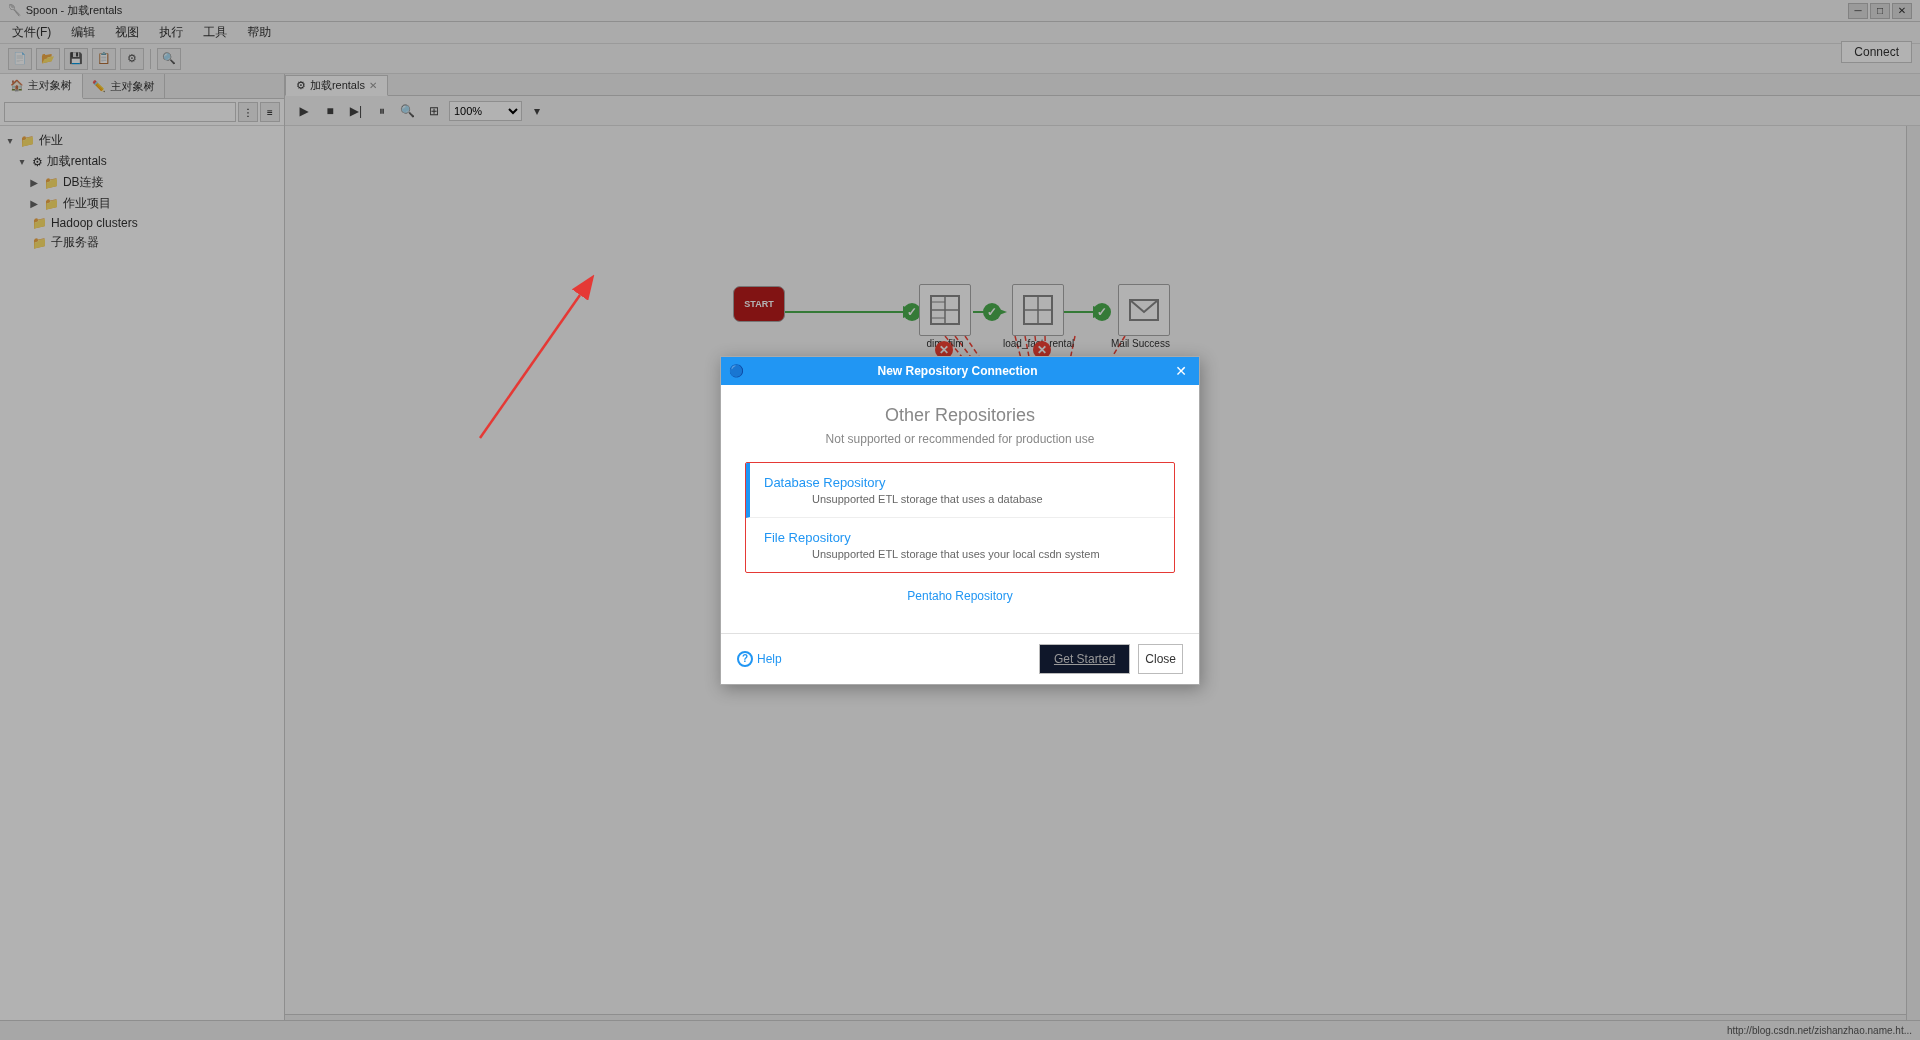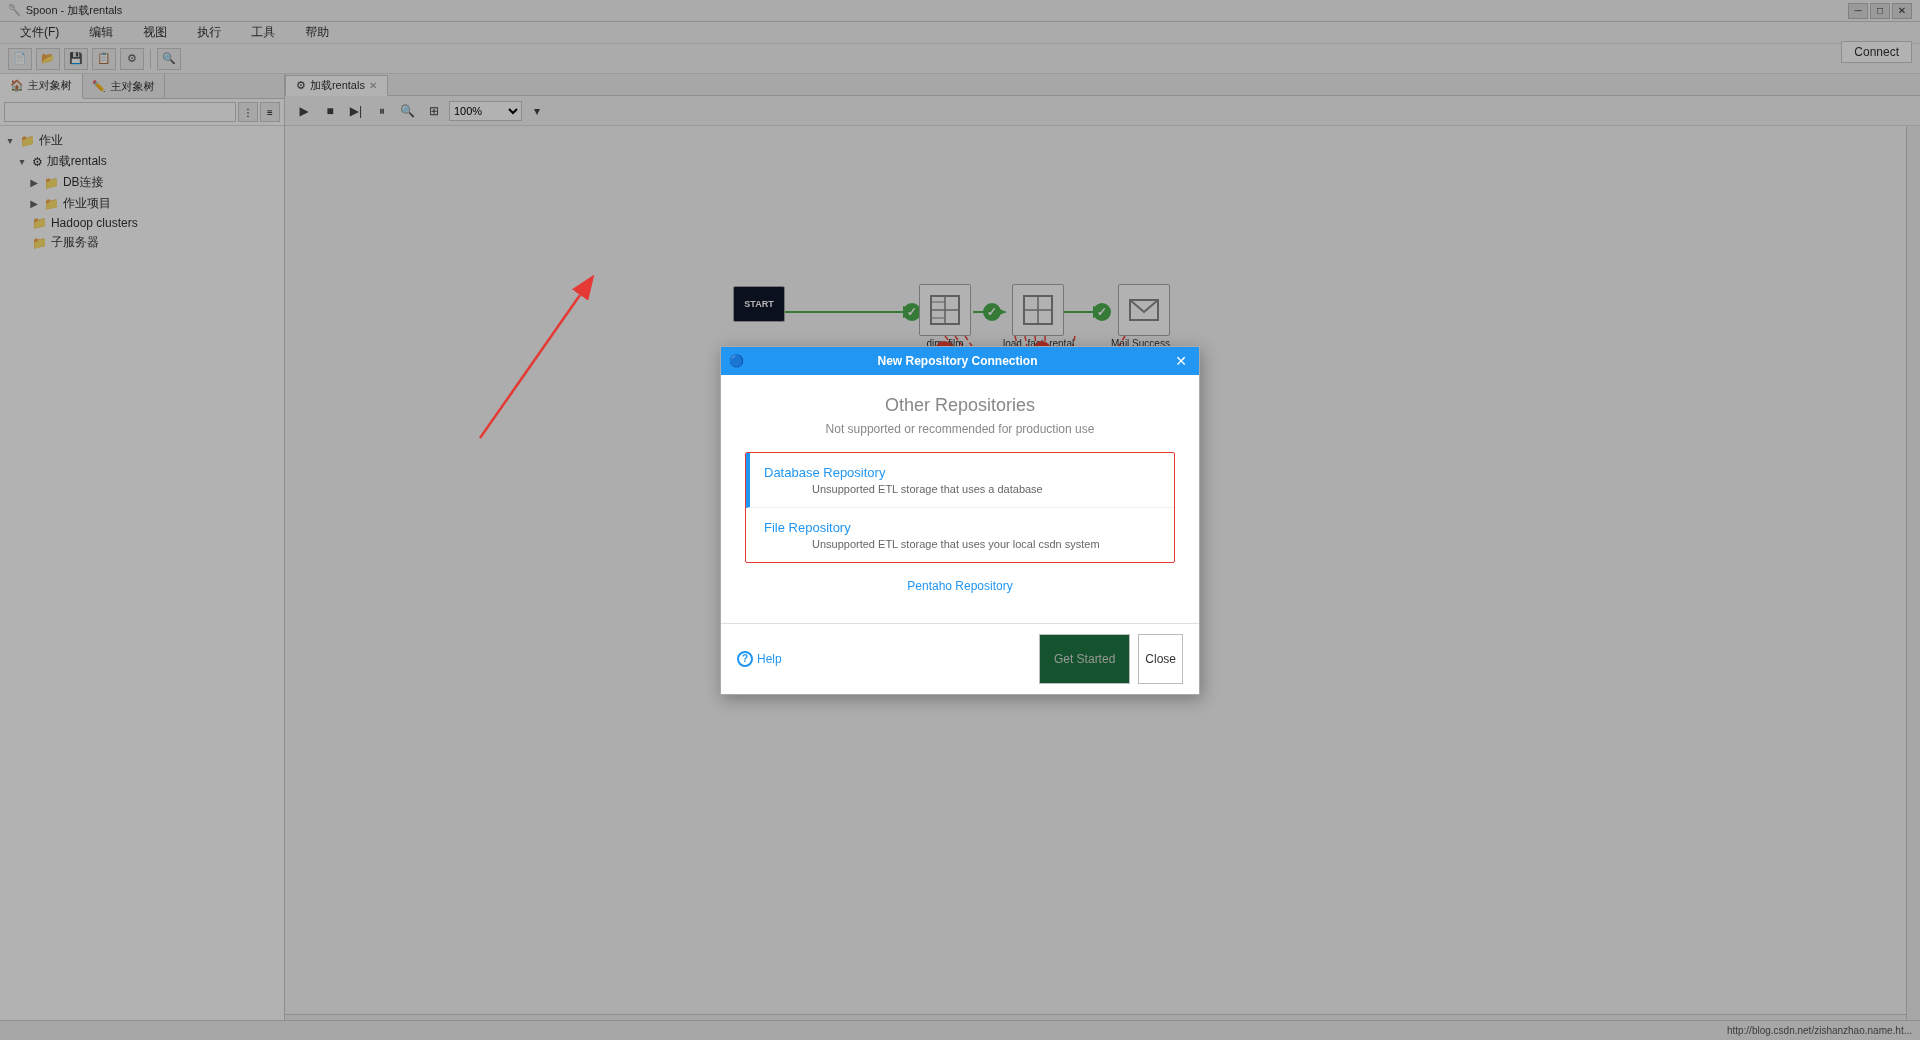--- a/index.html
+++ b/index.html
@@ -36,23 +36,23 @@
       display: flex; align-items: center; justify-content: center;
       color: #333;
     }
 
     
     .menu-bar {
       background: #f5f5f5;
       height: 22px;
       display: flex;
       align-items: center;
-      padding: 0 12px;
+      padding: 0 4px;
       border-bottom: 1px solid #ddd;
-      gap: 14px;
+      gap: 4px;
       font-size: 12px;
       color: #333;
     }
     .menu-item {
       padding: 2px 8px;
       cursor: pointer;
       border-radius: 2px;
     }
 
     
@@ -386,26 +386,27 @@
       width: 16px; height: 16px;
       border-radius: 50%;
       border: 2px solid #2196F3;
       display: flex; align-items: center; justify-content: center;
       font-size: 10px;
       font-weight: bold;
       color: #2196F3;
     }
     .footer-btns { display: flex; gap: 8px; }
     .btn-get-started {
-      padding: 17px 14px;
-      background: #14532d;
+      padding: 7px 14px;
+      background: #0f172a;
       border: 1px solid #bbb;
       color: #999;
       cursor: not-allowed;
       font-size: 12px;
+      text-decoration: underline;
     }
     .btn-close {
       padding: 5px 6px;
       background: #fff;
       border: 1px solid #bbb;
       color: #333;
       cursor: pointer;
       font-size: 12px;
     }
 
@@ -582,21 +583,21 @@
         <line x1="680" y1="210" x2="762" y2="330" stroke="#f44336" stroke-width="1.5" stroke-dasharray="5,3"></line>
         <line x1="730" y1="210" x2="762" y2="330" stroke="#f44336" stroke-width="1.5" stroke-dasharray="5,3"></line>
         <line x1="740" y1="210" x2="763" y2="330" stroke="#f44336" stroke-width="1.5" stroke-dasharray="5,3"></line>
         <line x1="750" y1="210" x2="764" y2="330" stroke="#f44336" stroke-width="1.5" stroke-dasharray="5,3"></line>
         <line x1="760" y1="210" x2="764" y2="330" stroke="#f44336" stroke-width="1.5" stroke-dasharray="5,3"></line>
         <line x1="790" y1="210" x2="765" y2="330" stroke="#f44336" stroke-width="1.5" stroke-dasharray="5,3"></line>
         <line x1="840" y1="210" x2="766" y2="330" stroke="#f44336" stroke-width="1.5" stroke-dasharray="5,3"></line>
       </svg>
 
       <div class="wf-node" style="left:448px;top:160px;">
-        <div class="wf-node-box" style="background:#0f172a;color:white;font-size:9px;font-weight:bold;width:52px;height:36px;">START</div>
+        <div class="wf-node-box" style="background:#b91c1c;color:white;font-size:9px;font-weight:bold;width:52px;height:36px;border-radius:7px;">START</div>
       </div>
 
       <div style="position:absolute;left:618px;top:177px;">
         <div class="green-circle">✓</div>
       </div>
 
       <div class="wf-node" style="left:634px;top:158px;">
         <div class="wf-node-box">
           <svg width="32" height="32" viewBox="0 0 32 32">
               <rect x="2" y="2" width="28" height="28" fill="none" stroke="#888" stroke-width="2"></rect>

